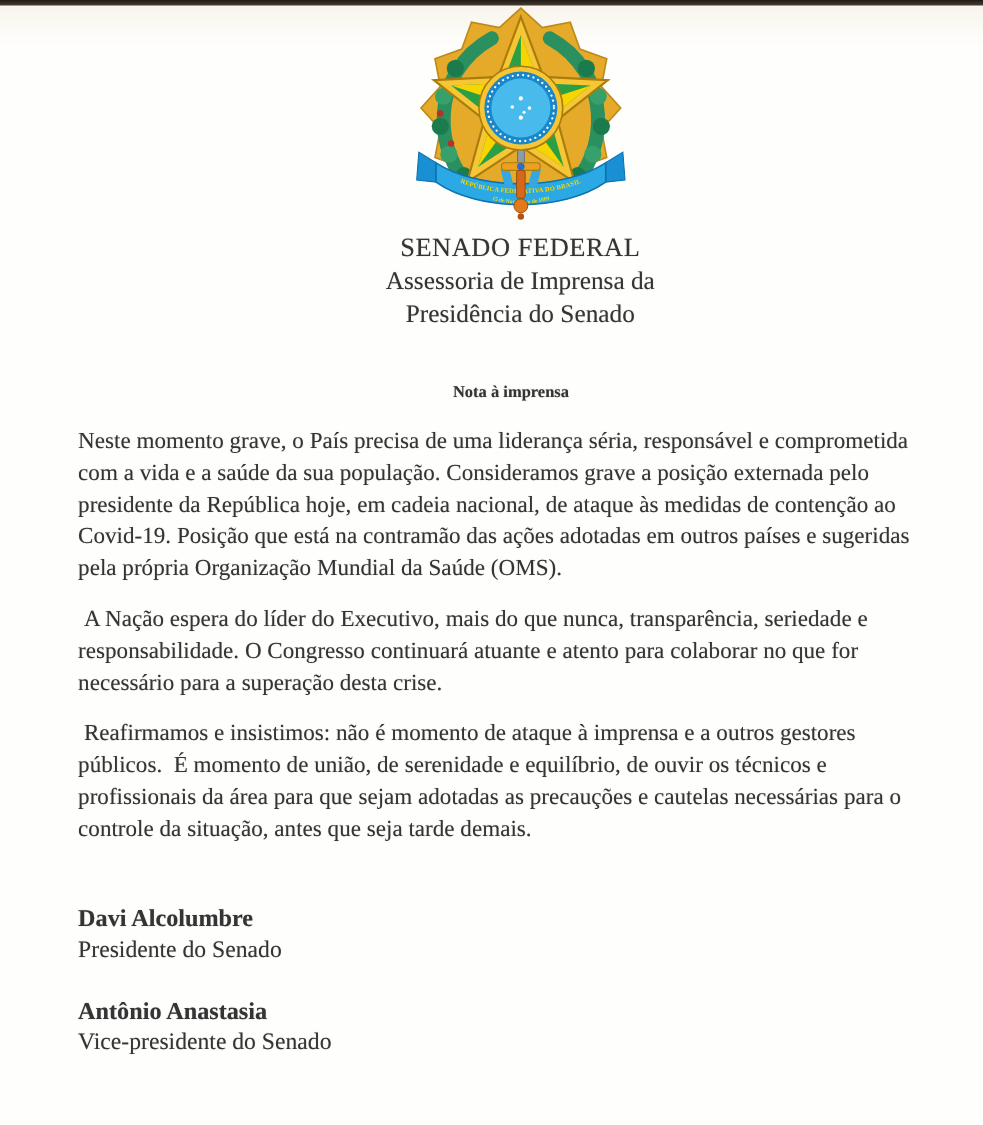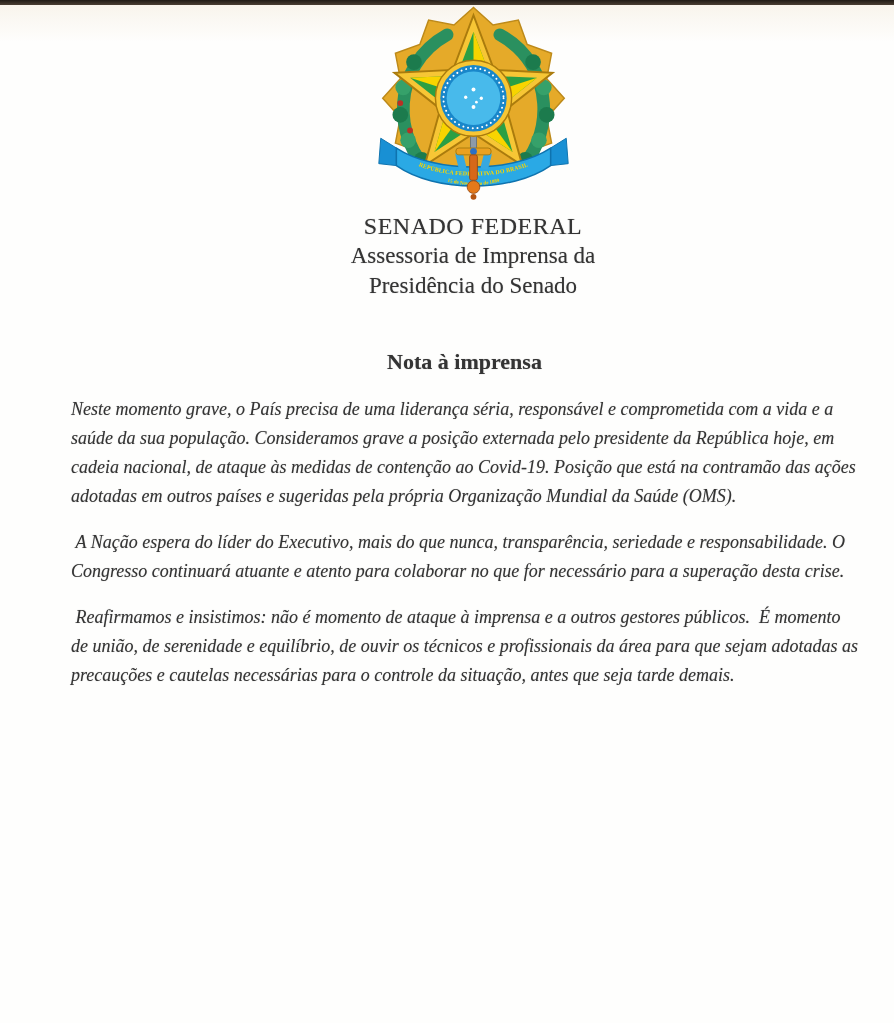--- a/index.html
+++ b/index.html
@@ -38,33 +38,32 @@
   }
   .dept-line {
     font-size: 23px;
     line-height: 30px;
     text-shadow: 0 0 1px rgba(60,60,60,0.4);
   }
   .doc-body {
     margin: 0 36px 0 71px; 
   }
   .title {
-    font-size: 22px;
+    font-size: 15px;
     font-weight: bold;
     text-align: center;
     margin: 48px 0 20px 0;
     text-shadow: 0 0 1px rgba(50,50,50,0.45);
   }
   .para {
-    font-size: 18px;
+    font-size: 21px;
     line-height: 29px;
     margin: 0 0 17px 0;
     white-space: pre-wrap;       
     text-shadow: 0 0 1px rgba(70,70,70,0.4);
-    font-style: italic;
   }
   .signatures { margin-top: 52px; }
   .sig-block { margin-bottom: 26px; }
   .sig-name {
     font-size: 22px;
     font-weight: bold;
     line-height: 29px;
     text-shadow: 0 0 1px rgba(50,50,50,0.45);
   }
   .sig-role {
@@ -159,14 +158,24 @@
     <div class="dept-line">Presidência do Senado</div>
   </header>
 
   <main class="doc-body">
     <h1 class="title">Nota à imprensa</h1>
 
     <p class="para">Neste momento grave, o País precisa de uma liderança séria, responsável e comprometida com a vida e a saúde da sua população. Consideramos grave a posição externada pelo presidente da República hoje, em cadeia nacional, de ataque às medidas de contenção ao Covid-19. Posição que está na contramão das ações adotadas em outros países e sugeridas pela própria Organização Mundial da Saúde (OMS).</p>
     <p class="para"> A Nação espera do líder do Executivo, mais do que nunca, transparência, seriedade e responsabilidade. O Congresso continuará atuante e atento para colaborar no que for necessário para a superação desta crise.</p>
     <p class="para"> Reafirmamos e insistimos: não é momento de ataque à imprensa e a outros gestores públicos.  É momento de união, de serenidade e equilíbrio, de ouvir os técnicos e profissionais da área para que sejam adotadas as precauções e cautelas necessárias para o controle da situação, antes que seja tarde demais.</p>
 
+    <div class="signatures">
+      <div class="sig-block">
+        <div class="sig-name">Davi Alcolumbre</div>
+        <div class="sig-role">Presidente do Senado</div>
+      </div>
+      <div class="sig-block">
+        <div class="sig-name">Antônio Anastasia</div>
+        <div class="sig-role">Vice-presidente do Senado</div>
+      </div>
+    </div>
   </main>
 </div>
 
 </body></html>

